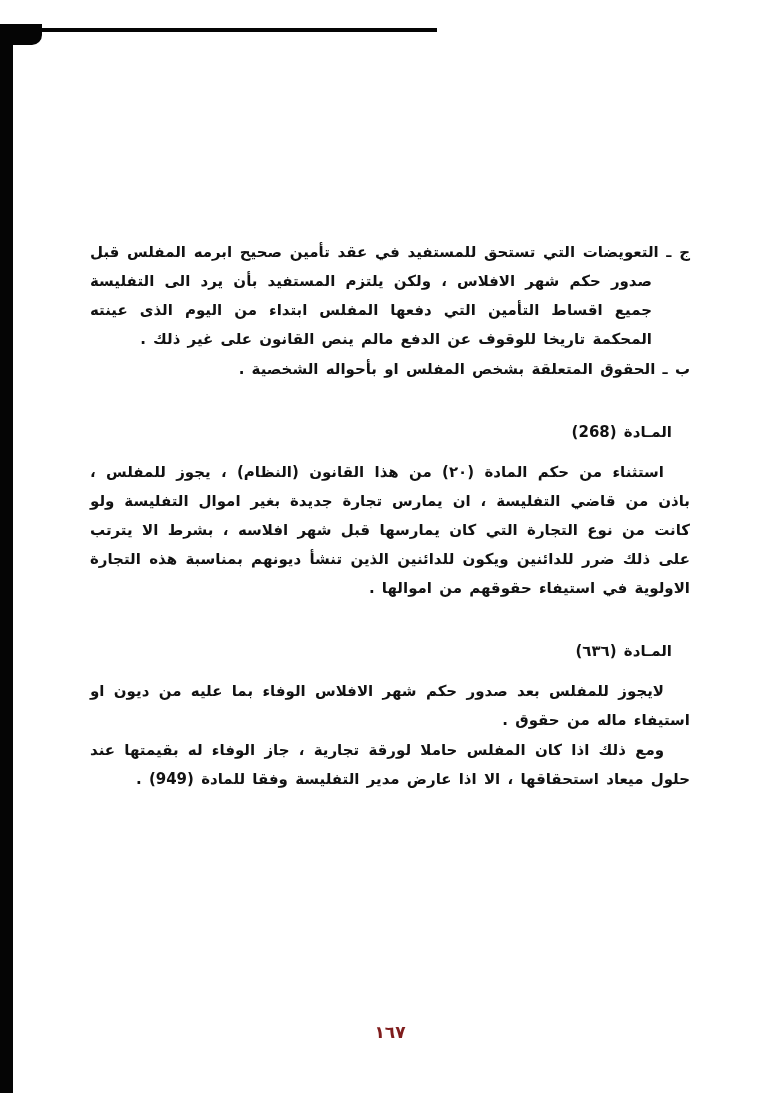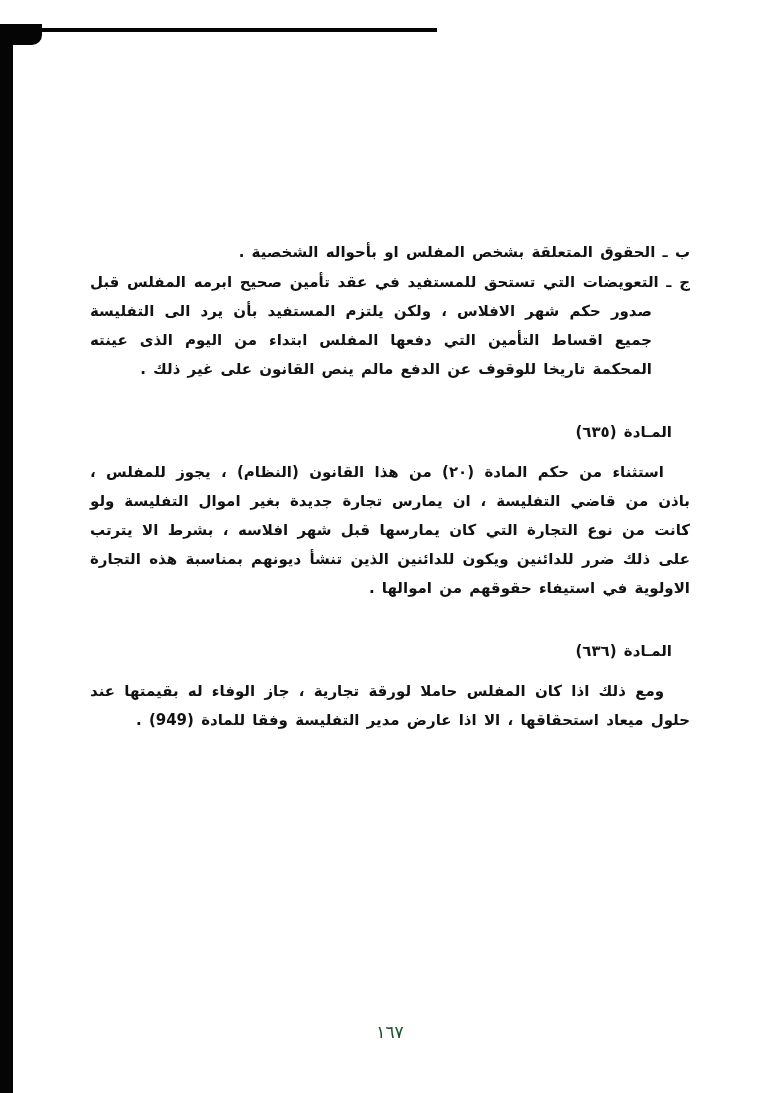--- a/index.html
+++ b/index.html
@@ -74,51 +74,52 @@
     text-indent: 26px;
     margin-bottom: 1px;
   }
   .page-number {
     position: absolute;
     top: 1022px;
     left: 0;
     width: 100%;
     text-align: center;
     direction: rtl;
-    color: #14532d;
+    color: #7f1d1d;
     font-size: 17px;
-    font-weight: 400;
+    font-weight: 700;
     letter-spacing: 2px;
   }
 </style>
 </head>
 <body>
 
 <div class="page">
 
   <div class="scan-corner-blob"></div>
   <div class="scan-edge-top"></div>
   <div class="scan-edge-left"></div>
 
   <div class="content">
 
+    <p class="clause"><span class="marker">ج ـ</span> <span>التعويضات التي تستحق للمستفيد في عقد تأمين صحيح ابرمه المفلس قبل صدور حكم شهر الافلاس ، ولكن يلتزم المستفيد بأن يرد الى التفليسة جميع اقساط التأمين التي دفعها المفلس ابتداء من اليوم الذى عينته المحكمة تاريخا للوقوف عن الدفع مالم ينص القانون على غير ذلك .</span></p>
+
     <p class="clause"><span class="marker">ب ـ</span> <span>الحقوق المتعلقة بشخص المفلس او بأحواله الشخصية .</span></p>
 
-    <p class="clause"><span class="marker">ج ـ</span> <span>التعويضات التي تستحق للمستفيد في عقد تأمين صحيح ابرمه المفلس قبل صدور حكم شهر الافلاس ، ولكن يلتزم المستفيد بأن يرد الى التفليسة جميع اقساط التأمين التي دفعها المفلس ابتداء من اليوم الذى عينته المحكمة تاريخا للوقوف عن الدفع مالم ينص القانون على غير ذلك .</span></p>
-
     <section class="article">
-      <h2 class="article-heading">المـادة (٦٣٥)</h2>
+      <h2 class="article-heading">المـادة (268)</h2>
       <p class="para">استثناء من حكم المادة (٢٠) من هذا القانون (النظام) ، يجوز للمفلس ، باذن من قاضي التفليسة ، ان يمارس تجارة جديدة بغير اموال التفليسة ولو كانت من نوع التجارة التي كان يمارسها قبل شهر افلاسه ، بشرط الا يترتب على ذلك ضرر للدائنين ويكون للدائنين الذين تنشأ ديونهم بمناسبة هذه التجارة الاولوية في استيفاء حقوقهم من اموالها .</p>
     </section>
 
     <section class="article">
       <h2 class="article-heading">المـادة (٦٣٦)</h2>
     </section>
 
     <section class="article">
+      <p class="para">لايجوز للمفلس بعد صدور حكم شهر الافلاس الوفاء بما عليه من ديون او استيفاء ماله من حقوق .</p>
       <p class="para">ومع ذلك اذا كان المفلس حاملا لورقة تجارية ، جاز الوفاء له بقيمتها عند حلول ميعاد استحقاقها ، الا اذا عارض مدير التفليسة وفقا للمادة (949) .</p>
     </section>
 
   </div>
 
   <div class="page-number">١٦٧</div>
 
 </div>
 
 </body></html>

